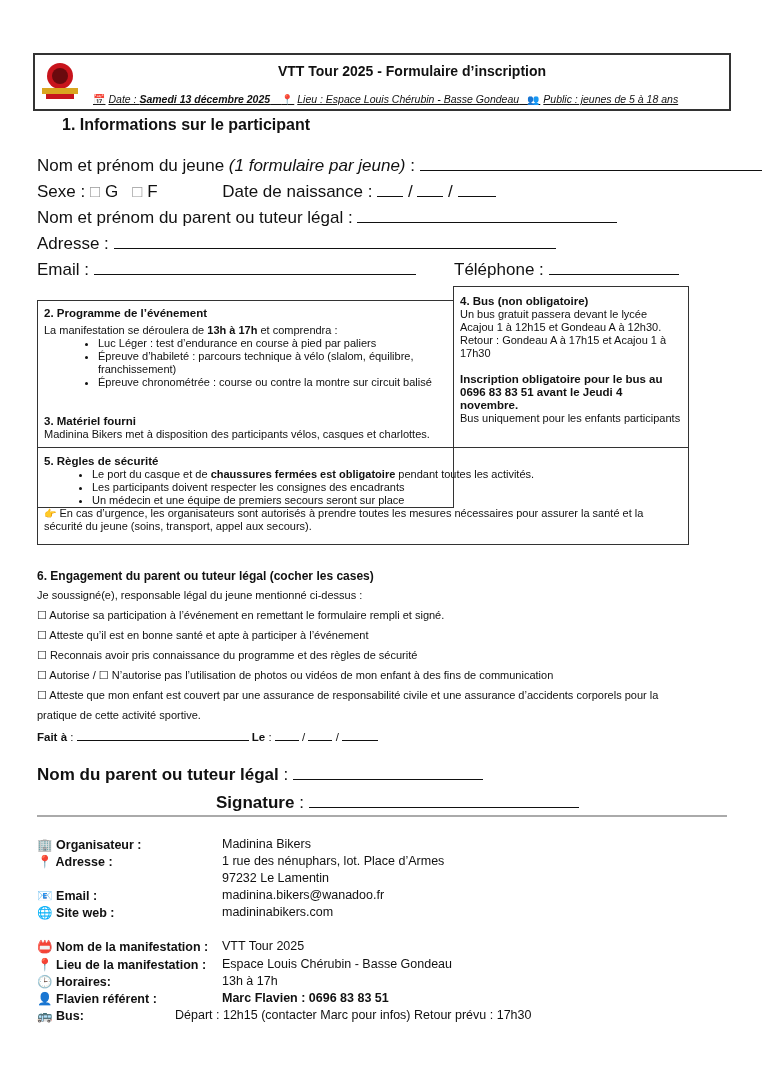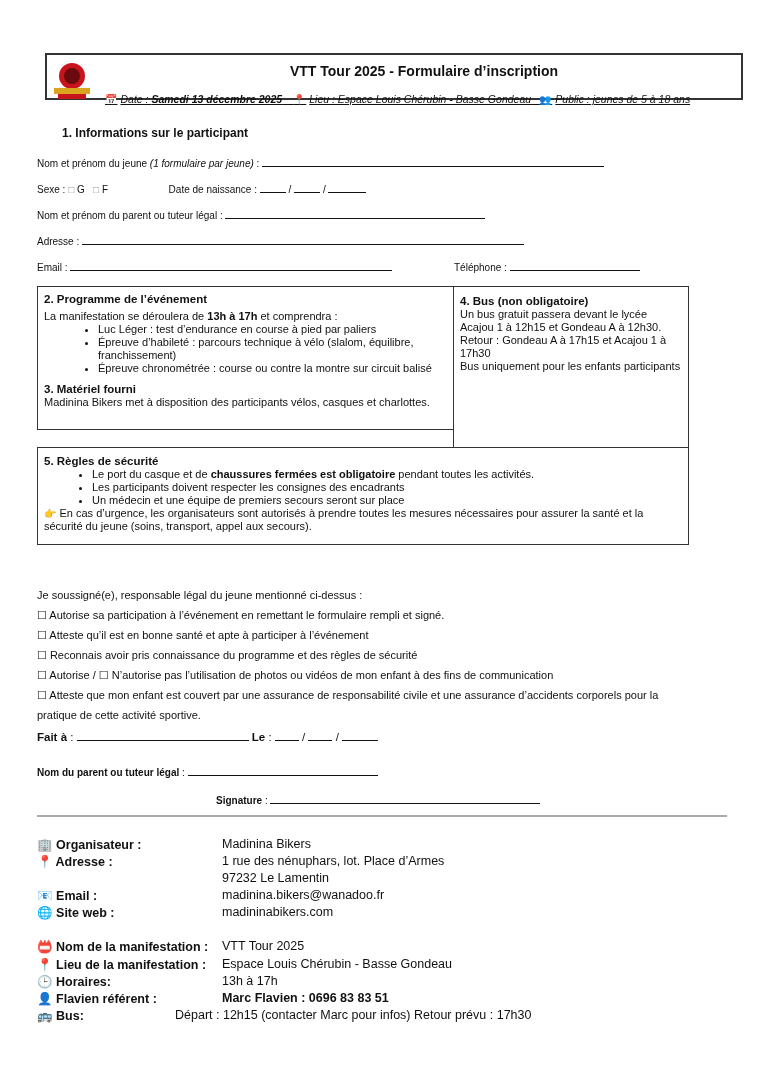--- a/index.html
+++ b/index.html
@@ -1,24 +1,24 @@
 <!DOCTYPE html>
 <html><head>
 <meta charset="utf-8">
 <style>
   body { margin:0; background:#fff; }
   .page { position:relative; width:768px; height:1085px; background:#fff; font-family:"Liberation Sans", sans-serif; color:#111; font-size:11.5px; }
-  .header { position:absolute; left:33px; top:53px; width:698px; height:47px; border:2px solid #333; box-sizing:border-box;margin-left:12px; }
+  .header { position:absolute; left:33px; top:53px; width:698px; height:58px; border:2px solid #333; box-sizing:border-box; }
   .logo { position:absolute; left:6px; top:6px; width:38px; height:42px; }
   .htitle { position:absolute; left:0; right:0; top:8px; text-align:center; font-weight:bold; font-size:14px; padding-left:60px; }
   .hmeta { position:absolute; left:58px; top:38px; font-style:italic; font-size:10.5px; white-space:nowrap;text-decoration:underline; }
   .hmeta b { font-style:italic; }
   .ico { font-style:normal; font-size:10px; margin-right:3px; }
-  .sec1title { position:absolute; left:62px; top:126px; font-weight:bold; font-size:12px; }
-  .line { position:absolute; left:37px; white-space:nowrap; font-size:10px; }
+  .sec1title { position:absolute; left:62px; top:116px; font-weight:bold; font-size:16px; }
+  .line { position:absolute; left:37px; white-space:nowrap; font-size:17px; }
   .u { display:inline-block; border-bottom:1px solid #111; height:10px; vertical-align:baseline; }
   .box { position:absolute; border:1.5px solid #333; box-sizing:border-box; }
   .bt { font-weight:bold; font-size:11.5px; }
   ul { margin:0; padding-left:54px; }
   li { margin:0; line-height:13px; }
   .sm { font-size:11px; line-height:13px; }
   .red { position:absolute; left:0; width:768px; top:557px; text-align:center; color:#e0141e; font-weight:bold; font-size:10px; text-decoration:underline; }
   .chk { position:absolute; left:37px; font-size:11px; white-space:nowrap; }
   .sep { position:absolute; left:37px; top:815px; width:690px; height:2px; background:#aaa; }
   .info { position:absolute; left:37px; font-size:12.5px; white-space:nowrap; }
@@ -65,55 +65,57 @@
     <span>Adresse : </span><span class="u" style="width:442px"></span>
   </div>
 
   <div class="line" style="top:260px">
     <span>Email : </span><span class="u" style="width:322px"></span>
   </div>
   <div class="line" style="top:260px;left:454px">
     <span>Téléphone : </span><span class="u" style="width:130px"></span>
   </div>
 
-  <div class="box" style="left:37px;top:286px;width:417px;height:144px">
+  <div class="box" style="left:37px;top:300px;width:417px;height:208px">
     <div style="padding:6px 6px" class="sm">
       <div class="bt">2. Programme de l’événement</div>
       <div style="margin-top:4px"><span>La manifestation se déroulera de </span><b>13h à 17h</b><span> et comprendra :</span></div>
       <ul>
         <li>Luc Léger : test d’endurance en course à pied par paliers</li>
         <li>Épreuve d’habileté : parcours technique à vélo (slalom, équilibre, franchissement)</li>
         <li>Épreuve chronométrée : course ou contre la montre sur circuit balisé</li>
       </ul>
-      <div class="bt" style="margin-top:8px">3. Matériel fourni</div>
+      <div class="bt" style="margin-top:26px">3. Matériel fourni</div>
       <div>Madinina Bikers met à disposition des participants vélos, casques et charlottes.</div>
     </div>
   </div>
 
   <div class="box" style="left:453px;top:286px;width:236px;height:162px">
     <div style="padding:8px 6px" class="sm">
       <div class="bt">4. Bus (non obligatoire)</div>
       <div>Un bus gratuit passera devant le lycée Acajou 1 à 12h15 et Gondeau A à 12h30. Retour : Gondeau A à 17h15 et Acajou 1 à 17h30</div>
+      <div class="bt" style="margin-top:13px">Inscription obligatoire pour le bus au 0696 83 83 51 avant le Jeudi 4 novembre.</div>
       <div>Bus uniquement pour les enfants participants</div>
     </div>
   </div>
 
   <div class="box" style="left:37px;top:447px;width:652px;height:98px">
     <div style="padding:7px 6px" class="sm">
       <div class="bt">5. Règles de sécurité</div>
       <ul style="padding-left:48px">
         <li><span>Le port du casque et de </span><b style="">chaussures fermées est obligatoire</b><span> pendant toutes les activités.</span></li>
         <li>Les participants doivent respecter les consignes des encadrants</li>
         <li>Un médecin et une équipe de premiers secours seront sur place</li>
       </ul>
       <div style="padding-left:0"><span class="ico" style="color:#f0a020">👉</span><span>En cas d’urgence, les organisateurs sont autorisés à prendre toutes les mesures nécessaires pour assurer la santé et la sécurité du jeune (soins, transport, appel aux secours).</span></div>
     </div>
   </div>
 
 
+  <div class="line bt" style="top:569px;font-size:12px">6. Engagement du parent ou tuteur légal (cocher les cases)</div>
   <div class="chk" style="top:609px">☐ <span>Autorise sa participation à l’événement en remettant le formulaire rempli et signé.</span></div>
   <div class="chk" style="top:589px">Je soussigné(e), responsable légal du jeune mentionné ci-dessus :</div>
   <div class="chk" style="top:629px">☐ <span>Atteste qu’il est en bonne santé et apte à participer à l’événement</span></div>
   <div class="chk" style="top:649px">☐ <span>Reconnais avoir pris connaissance du programme et des règles de sécurité</span></div>
   <div class="chk" style="top:669px"><span>☐ <span>Autorise / </span></span><span>☐ <span>N’autorise pas l’utilisation de photos ou vidéos de mon enfant à des fins de communication</span></span></div>
   <div class="chk" style="top:689px">☐ <span>Atteste que mon enfant est couvert par une assurance de responsabilité civile et une assurance d’accidents corporels pour la</span></div>
   <div class="chk" style="top:709px">pratique de cette activité sportive.</div>
 
   <div class="line" style="top:730px;font-size:11.5px">
     <b>Fait à</b> : <span class="u" style="width:172px"></span> <b>Le</b> : <span class="u" style="width:24px"></span> / <span class="u" style="width:24px"></span> / <span class="u" style="width:36px"></span>

